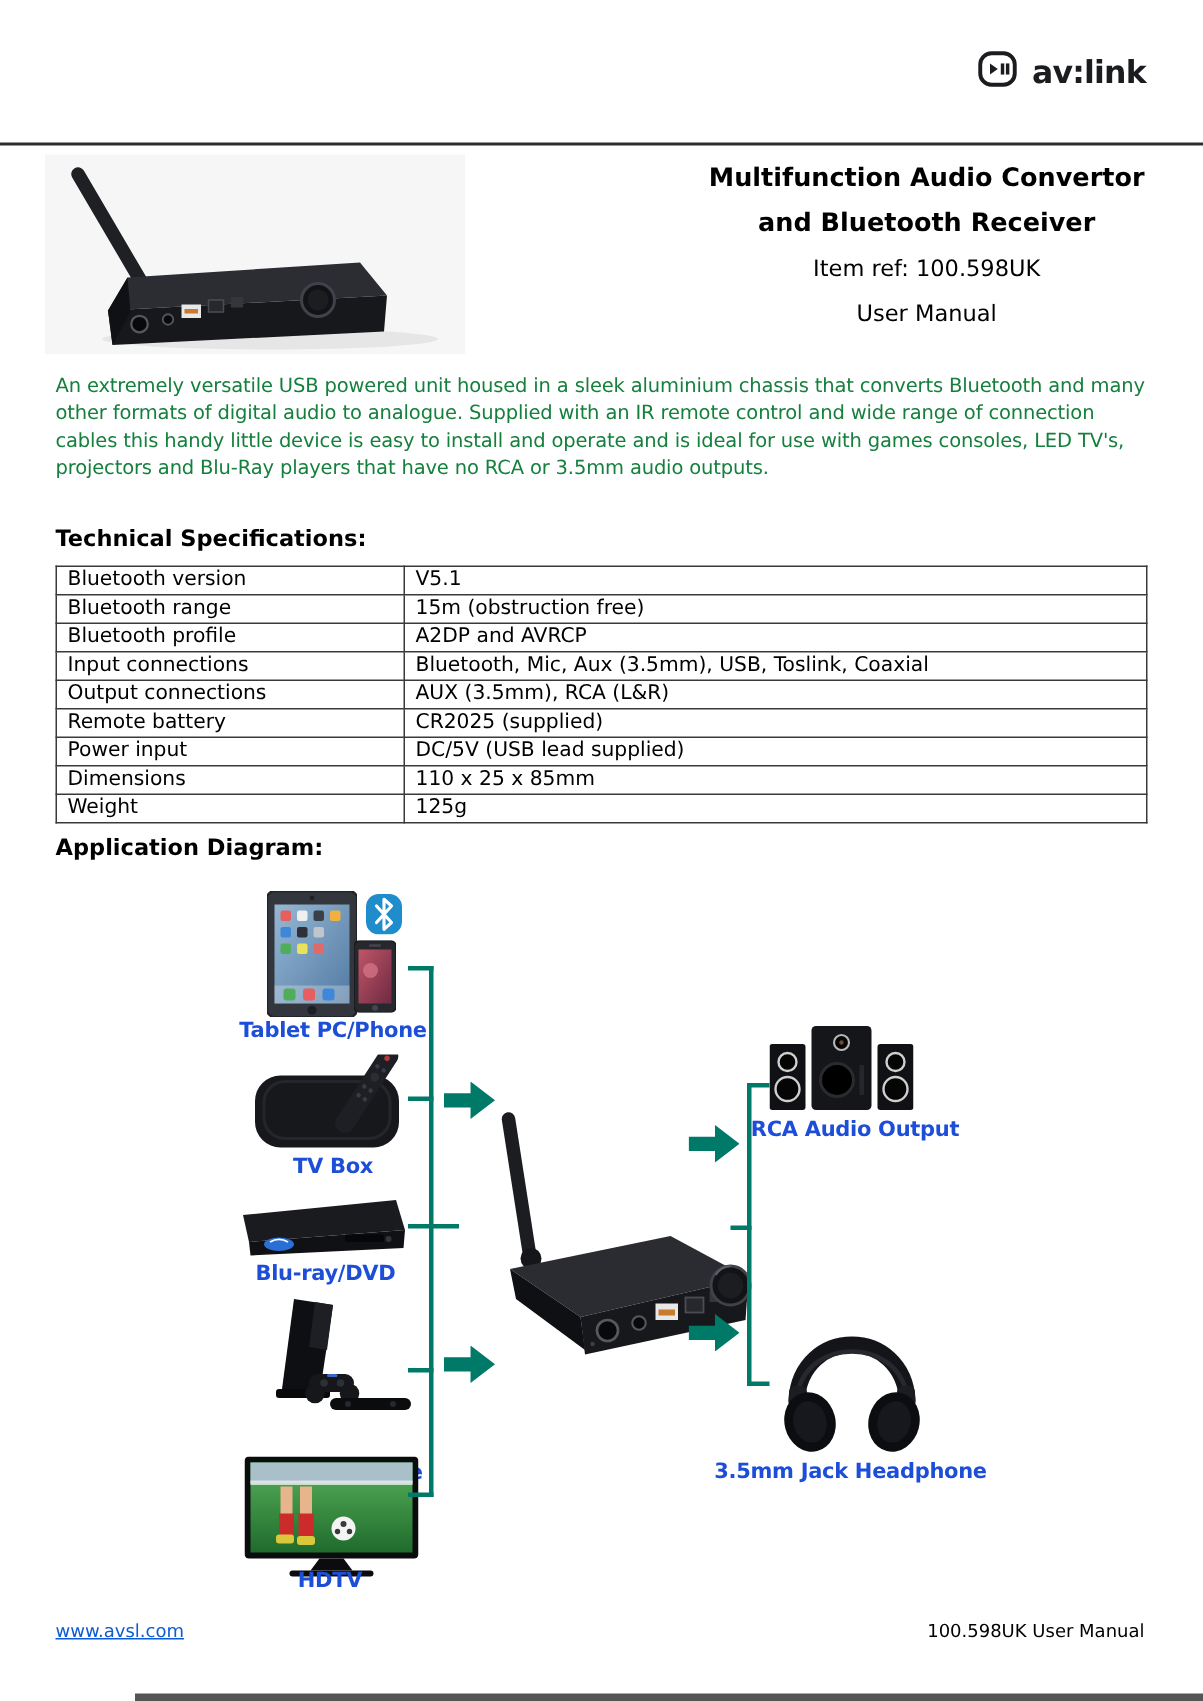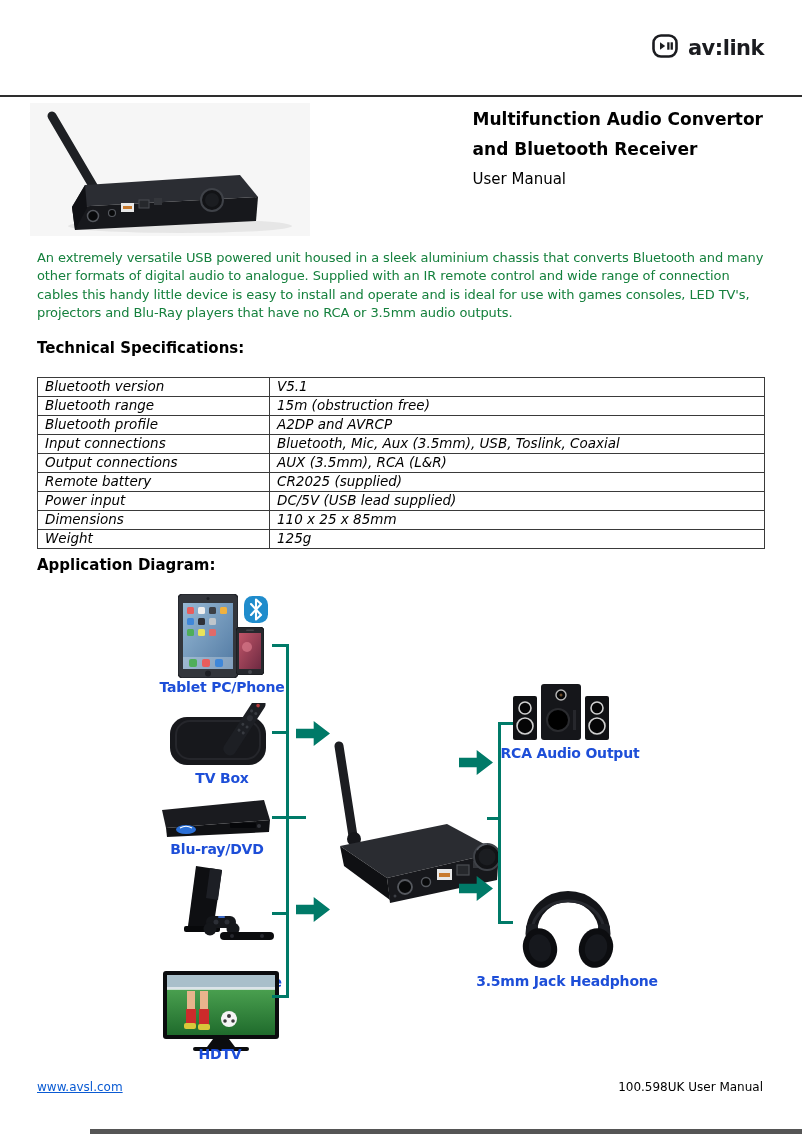--- a/index.html
+++ b/index.html
@@ -5,34 +5,34 @@
   * { margin:0; padding:0; box-sizing:border-box; }
   html,body { width:802px; height:1134px; background:#ffffff; font-family:"DejaVu Sans", sans-serif; color:#111; position:relative; overflow:hidden; }
   .abs { position:absolute; }
 
   
   .logo { position:absolute; top:34px; right:38px; display:flex; align-items:center; gap:10px; }
   .logo-text { font-size:21px; font-weight:bold; color:#1b1c20; letter-spacing:-0.5px; }
   .rule { position:absolute; left:0; top:95px; width:802px; height:2px; background:#2e2e2e; }
 
   
-  .title-block { position:absolute; top:104px; right:39px; text-align:left; }
+  .title-block { position:absolute; top:104px; right:39px; text-align:center; }
   .title-line { font-size:17px; font-weight:bold; line-height:30px; color:#000; }
   .sub-line { font-size:15px; line-height:30px; color:#000; }
 
   
   .product-photo { position:absolute; left:30px; top:103px; width:280px; height:133px; background:#f6f6f6; }
 
   
   .description { position:absolute; left:37px; top:249px; width:732px; font-size:13px; line-height:18.4px; letter-spacing:-0.1px; color:#15803d; }
   .section-heading { position:absolute; left:37px; font-size:15px; font-weight:bold; color:#000; }
 
   
   .spec-table { position:absolute; left:37px; top:377px; width:728px; border-collapse:collapse; }
-  .spec-table td { border:1px solid #3a3a3a; font-size:13.5px; line-height:15px; padding:1px 19px 2px 7px; color:#000;font-style:italic; }
+  .spec-table td { border:1px solid #3a3a3a; font-size:13.5px; line-height:15px; padding:1px 19px 2px 7px; color:#000; }
   .spec-table td.c1 { width:232px; }
 
   
   .d-label { position:absolute; width:220px; text-align:center; font-size:14px; font-weight:bold; color:#1d4ed8; letter-spacing:-0.2px; }
   .vline { position:absolute; width:3px; background:#007a68; }
   .tick { position:absolute; height:3px; background:#007a68; }
   .arrow { position:absolute; width:34px; height:25px; background:#007a68;
            clip-path: polygon(0 31%, 52% 31%, 52% 0%, 100% 50%, 52% 100%, 52% 69%, 0 69%); }
 
   
@@ -71,26 +71,27 @@
     <rect x="109" y="97" width="10" height="8" fill="#26282c" stroke="#4a4d52" stroke-width="1"></rect>
     <rect x="124" y="95" width="8" height="7" fill="#34363b"></rect>
     <circle cx="182" cy="97" r="11" fill="#121316" stroke="#3f4248" stroke-width="2"></circle>
     <circle cx="182" cy="97" r="7" fill="#1b1d21"></circle>
   </svg>
 </div>
 
 <div class="title-block">
   <div class="title-line">Multifunction Audio Convertor</div>
   <div class="title-line">and Bluetooth Receiver</div>
+  <div class="sub-line">Item ref: 100.598UK</div>
   <div class="sub-line">User Manual</div>
 </div>
 
 <p class="description">An extremely versatile USB powered unit housed in a sleek aluminium chassis that converts Bluetooth and many other formats of digital audio to analogue. Supplied with an IR remote control and wide range of connection cables this handy little device is easy to install and operate and is ideal for use with games consoles, LED TV's, projectors and Blu-Ray players that have no RCA or 3.5mm audio outputs.</p>
 
-<div class="section-heading" style="top:339px;">Technical Specifications:</div>
+<div class="section-heading" style="top:350px;">Technical Specifications:</div>
 
 <table class="spec-table">
   <tbody>
       <tr>
         <td class="c1">Bluetooth version</td>
         <td>V5.1</td>
       </tr>
   <tr>
         <td class="c1">Bluetooth range</td>
         <td>15m (obstruction free)</td>

